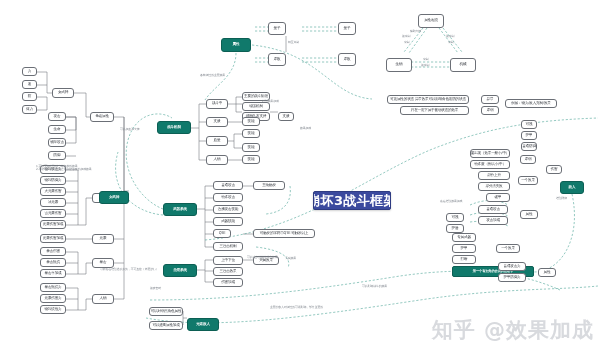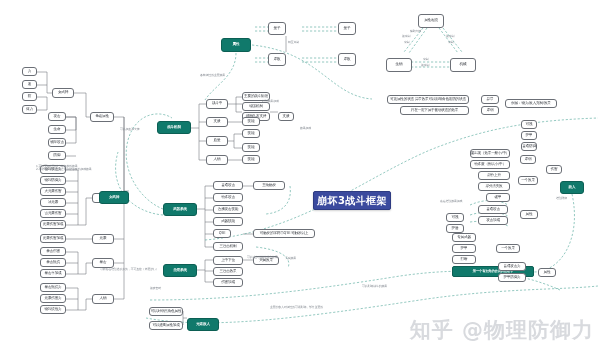--- a/index.html
+++ b/index.html
@@ -12,21 +12,21 @@
   .node{
     position:absolute;box-sizing:border-box;
     background:#ffffff;border:1px solid #6b6f76;border-radius:3px;
     color:#2b2f36;display:flex;align-items:center;justify-content:center;
     text-align:center;line-height:1;letter-spacing:-0.2px;
     font-size:3.6px;padding:0 1px;white-space:nowrap;overflow:hidden;
   }
   .node.teal{background:#10796b;border-color:#0c5f54;color:#ffffff;font-weight:bold;}
   .node.title{
     background:#3b4a9e;border:1px solid #2e3b82;border-radius:2px;
-    color:#ffffff;font-weight:bold;font-size:10px;letter-spacing:0.4px;
+    color:#ffffff;font-weight:bold;font-size:13px;letter-spacing:0.4px;
     box-shadow:0 1px 2px rgba(0,0,0,.18);
   }
   .node.banner{font-size:3.3px;border-radius:2px;}
   .elabel{
     position:absolute;font-size:2.9px;color:#7b8089;white-space:nowrap;
     line-height:1.15;letter-spacing:-0.1px;
   }
   .elabel.multi{white-space:pre;}
   #watermark{
     position:absolute;right:6px;bottom:3px;
@@ -319,13 +319,13 @@
 <div class="elabel" style="left:556px;top:197px;">增强防御</div>
 <div class="elabel" style="left:410px;top:30px;">辅助支持</div>
 <div class="elabel" style="left:402px;top:35px;">被克制</div>
 <div class="elabel" style="left:404px;top:41px;">克制</div>
 <div class="elabel" style="left:446px;top:35px;">被克制</div>
 <div class="elabel" style="left:448px;top:41px;">克制</div>
 <div class="elabel" style="left:423px;top:58px;">克制</div>
 <div class="elabel" style="left:421px;top:64px;">被克制</div>
 <div class="elabel" style="left:288px;top:41px;">相互克制</div>
 
-<div id="watermark">知乎 @物理防御力</div>
+<div id="watermark">知乎 @效果加成</div>
 
 </body></html>

